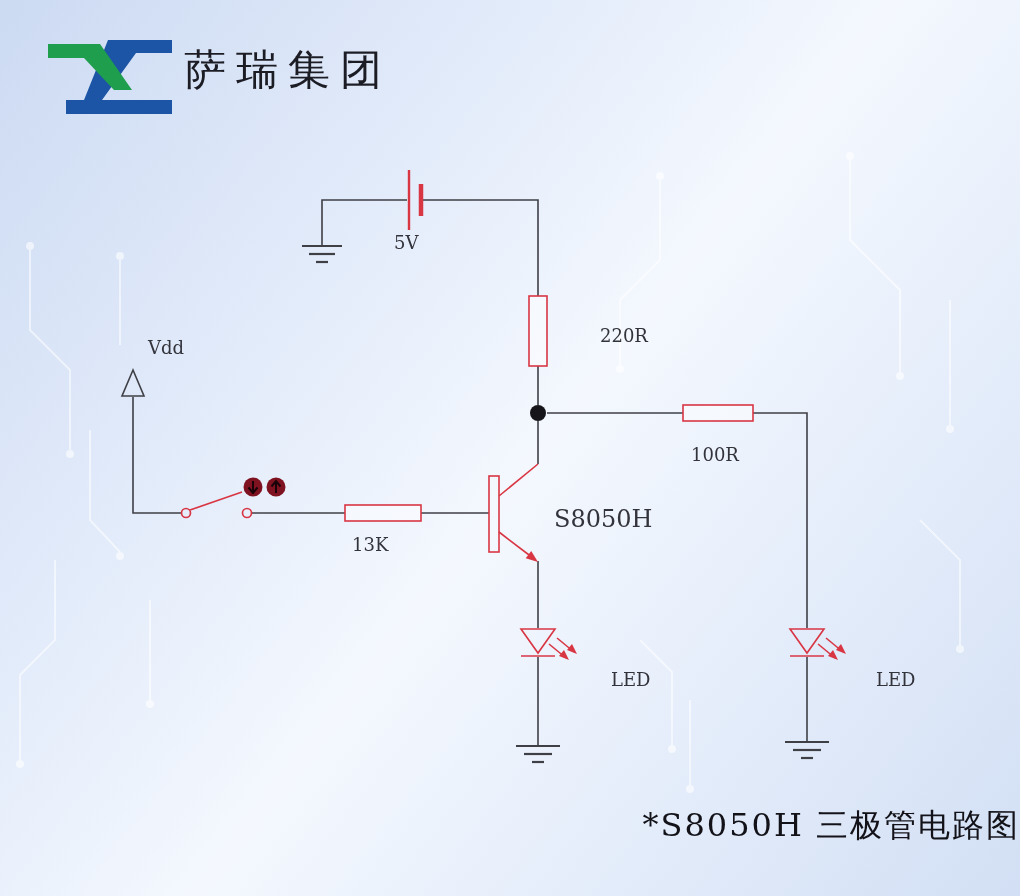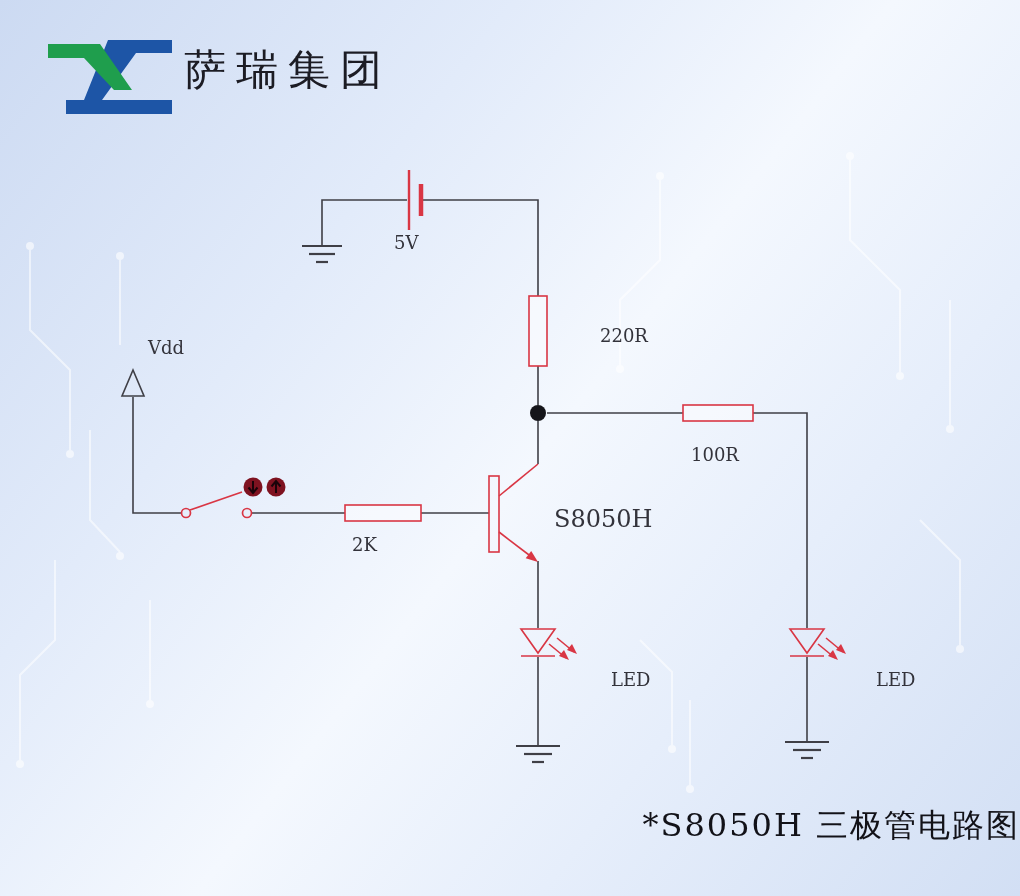--- a/index.html
+++ b/index.html
@@ -188,20 +188,20 @@
       <polygon fill="#1d55a6" points="62,2 126,2 126,15 90,15 56,62 126,62 126,76 20,76 20,62 38,62"></polygon>
       <polygon fill="#1f9e4d" points="2,6 54,6 86,52 68,52 38,20 2,20"></polygon>
     </svg>
   </div>
   <div class="logo-cn">萨瑞集团</div>
 
   <span class="label label-5v">5V</span>
   <span class="label label-vdd">Vdd</span>
   <span class="label label-220r">220R</span>
   <span class="label label-100r">100R</span>
-  <span class="label label-10k">2K</span>
+  <span class="label label-10k">13K</span>
   <span class="label label-s8050h">S8050H</span>
   <span class="label label-led-left">LED</span>
   <span class="label label-led-right">LED</span>
 
   <div class="caption">*S8050H 三极管电路图</div>
 
 </div>
 
 </body></html>

